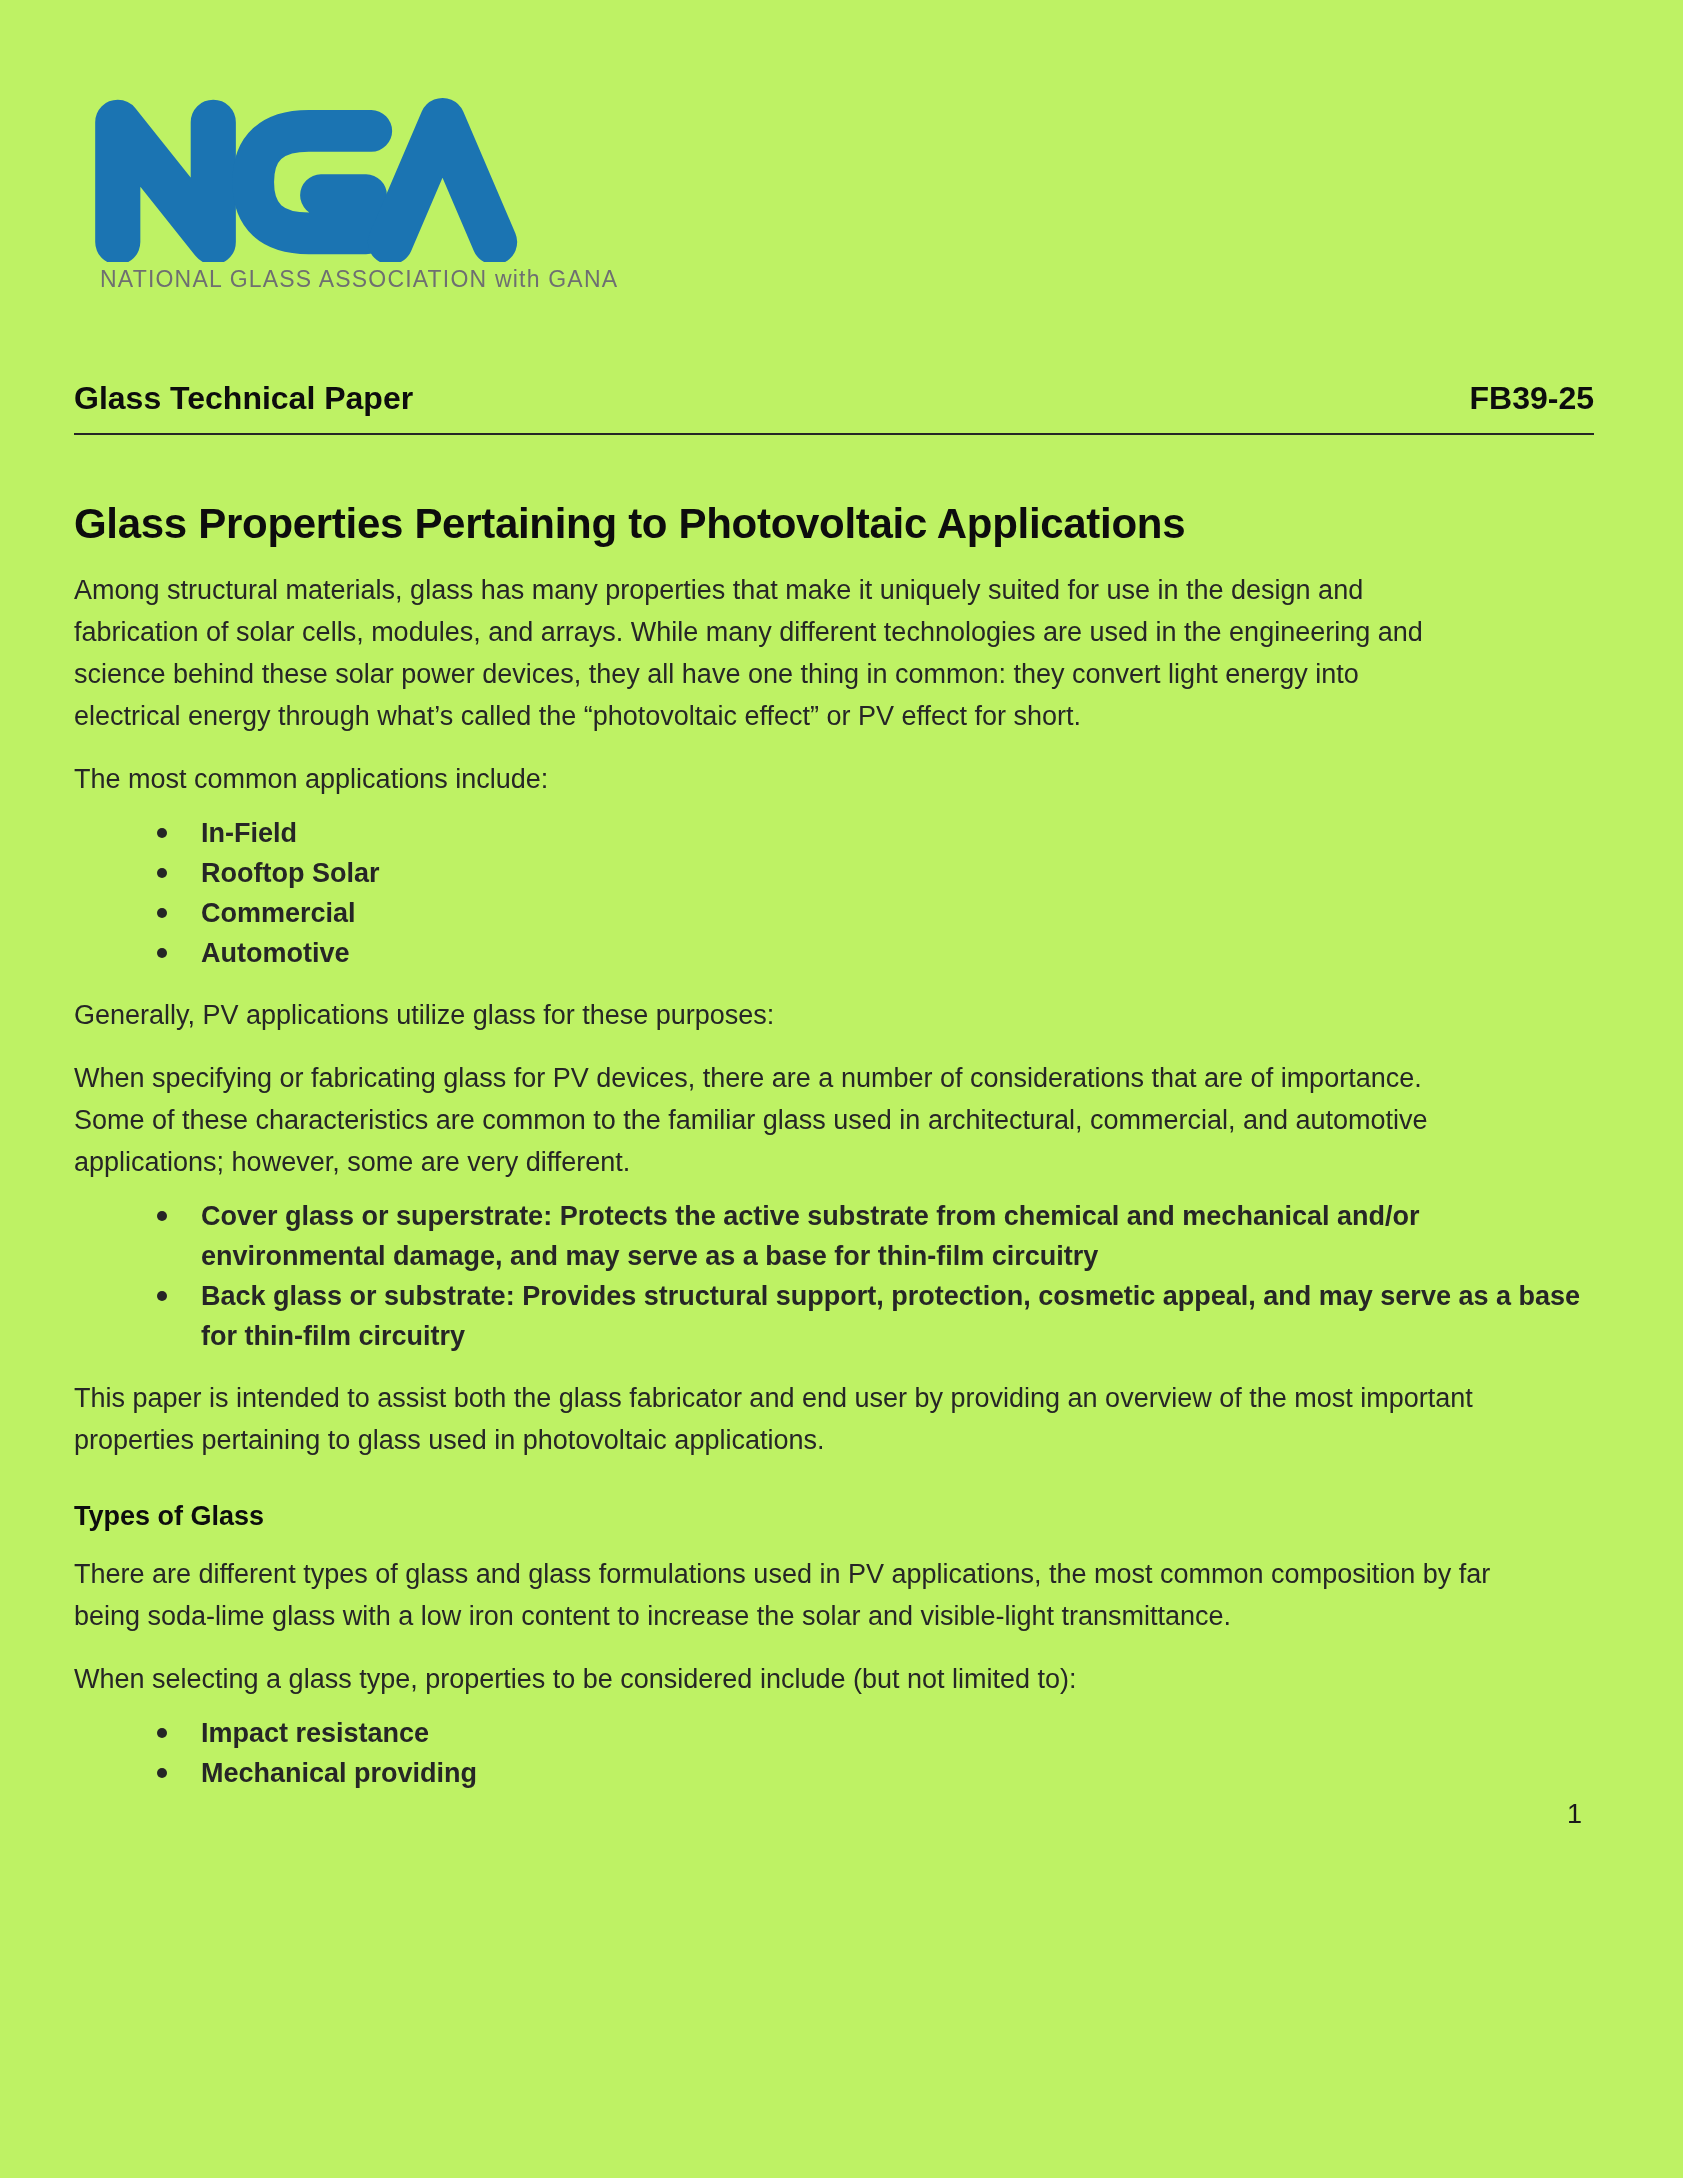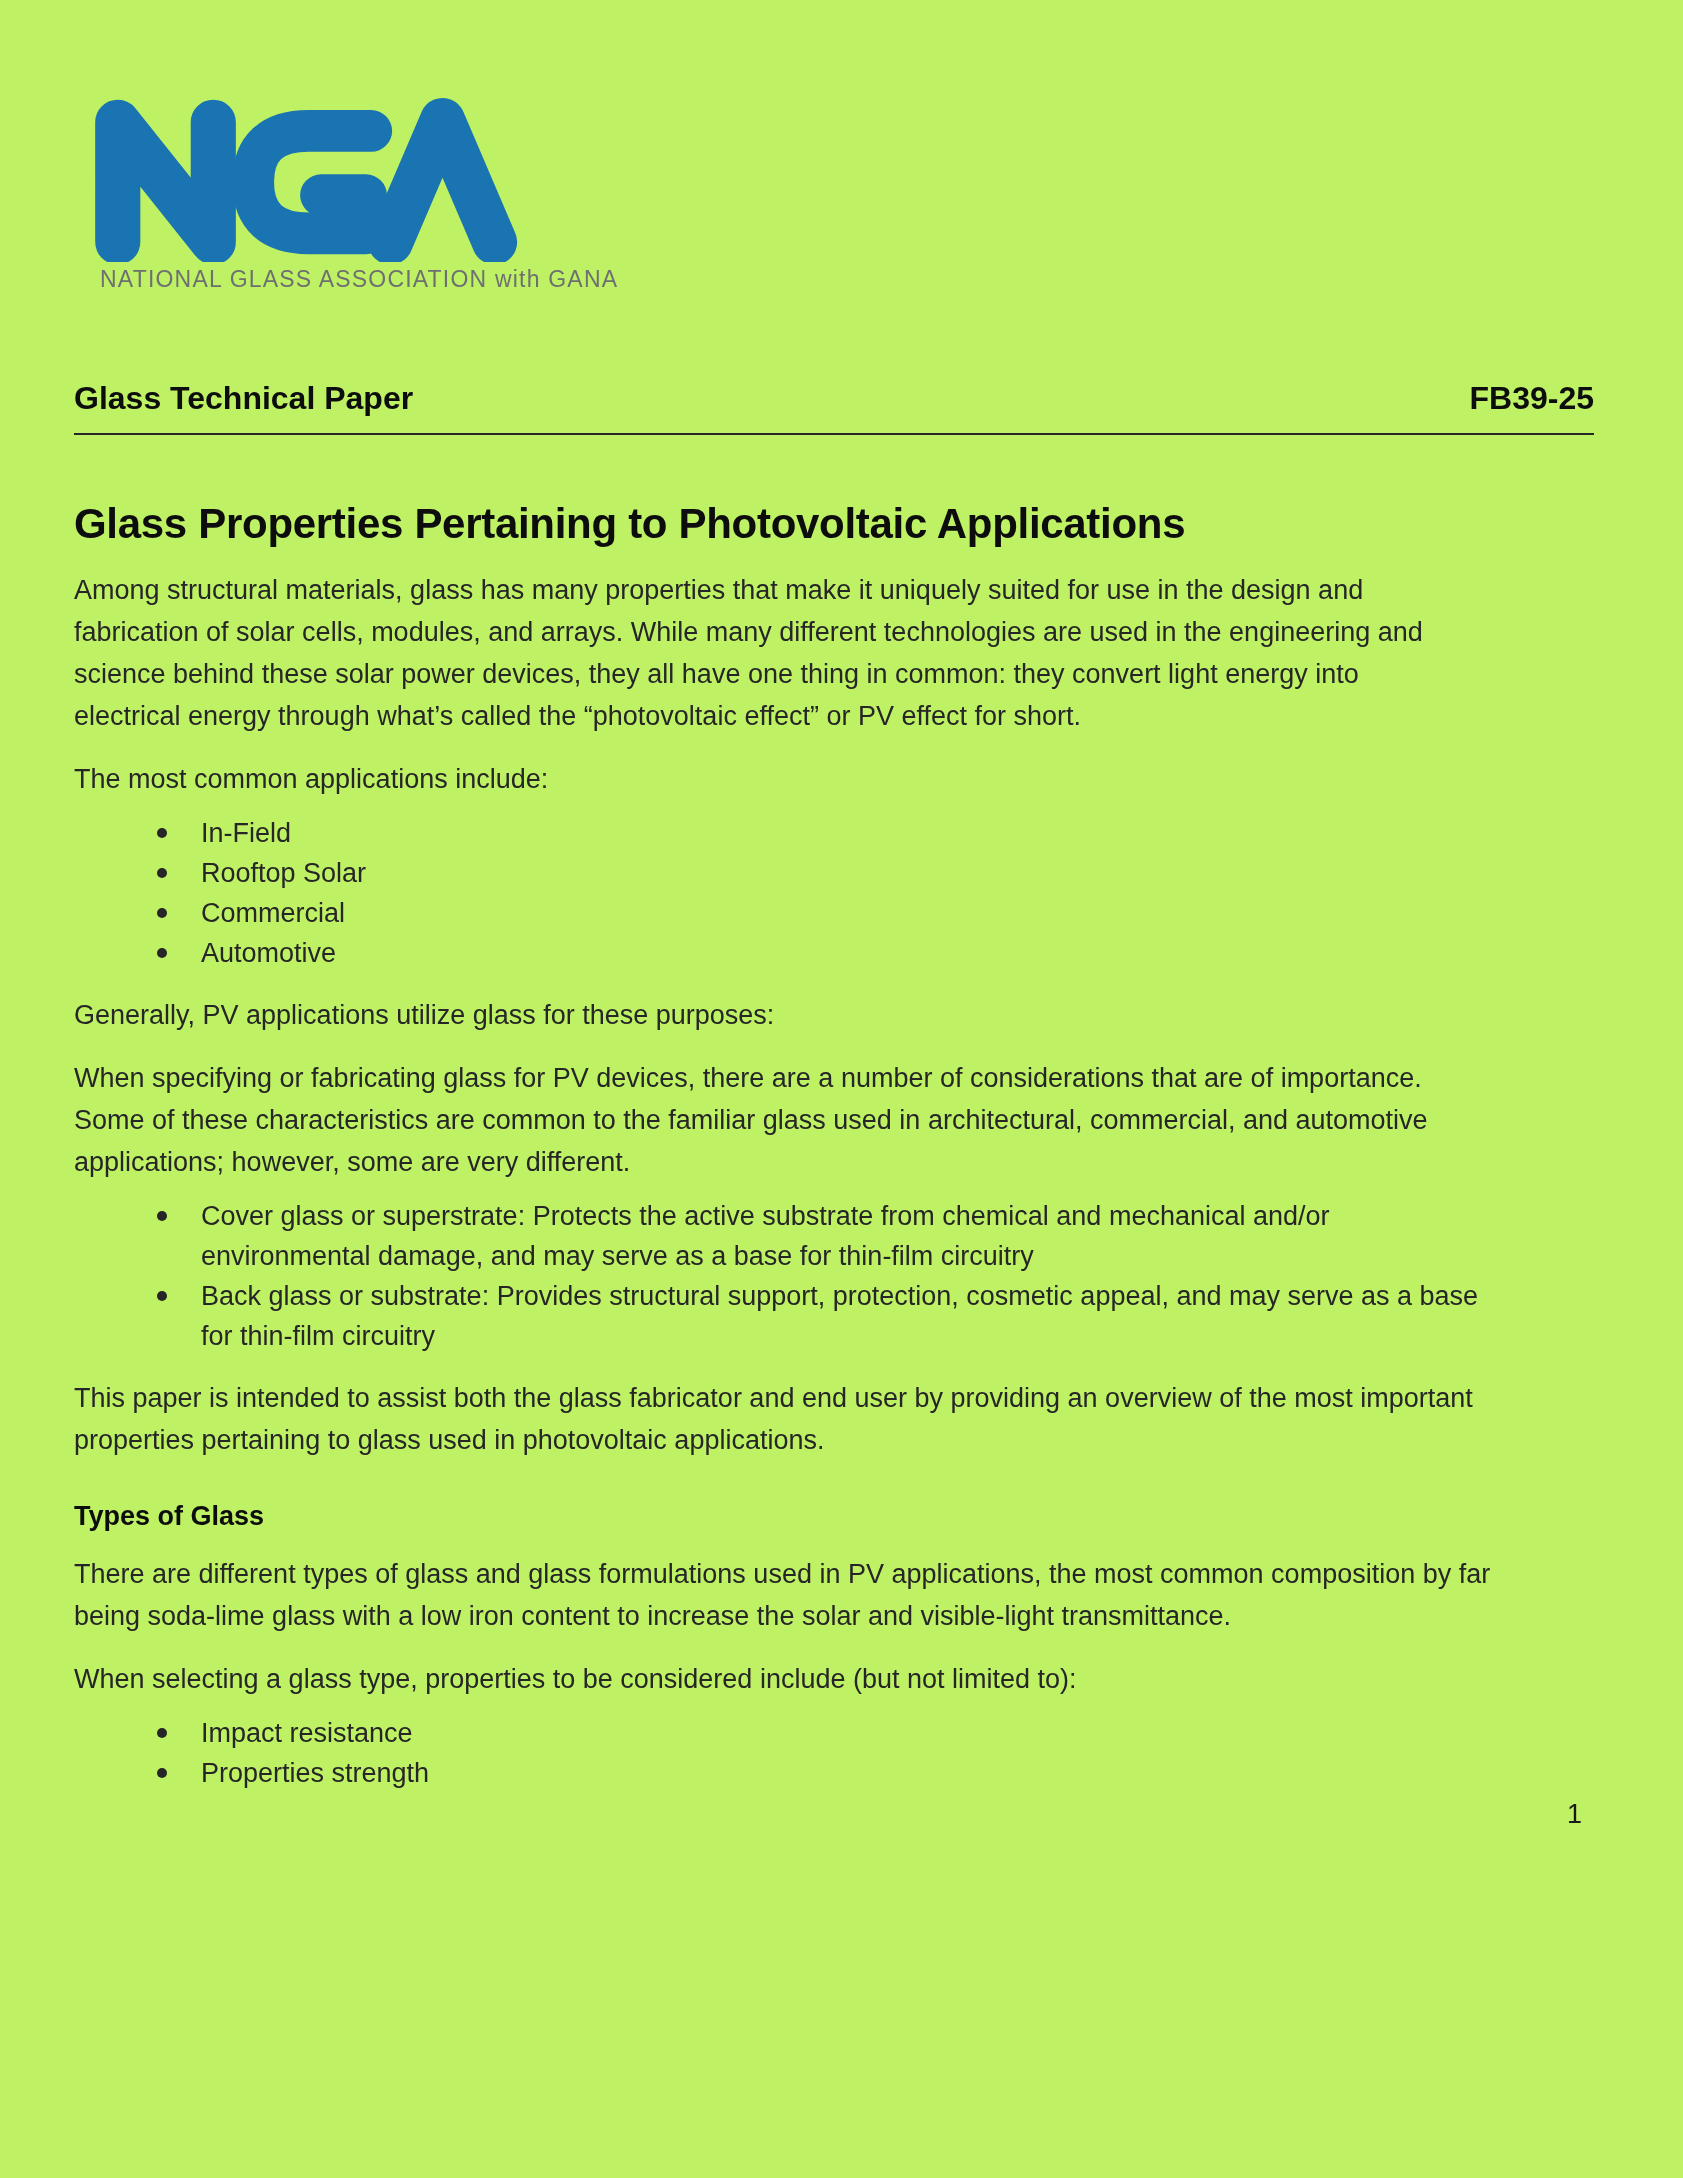--- a/index.html
+++ b/index.html
@@ -63,20 +63,21 @@
   .para {
     margin-top: 21px;
     font-size: 27px;
     line-height: 42px;
     white-space: pre-line;
     color: #262626;
   }
   ul.doc-list {
     margin-top: 13px;
     list-style: none;
+    font-weight: bold;
   }
   ul.doc-list li {
     position: relative;
     padding-left: 127px;
     font-size: 27px;
     line-height: 40px;
     white-space: pre-line;
     color: #262626;
   }
   ul.doc-list li::before {
@@ -173,20 +174,20 @@
 
   <h2 class="section-heading">Types of Glass</h2>
 
   <p class="para">There are different types of glass and glass formulations used in PV applications, the most common composition by far
 being soda-lime glass with a low iron content to increase the solar and visible-light transmittance.</p>
 
   <p class="para">When selecting a glass type, properties to be considered include (but not limited to):</p>
 
   <ul class="doc-list">
     <li>Impact resistance</li>
-    <li>Properties strength</li>
+    <li>Mechanical providing</li>
   </ul>
 
 
   <div class="page-number">1</div>
 
 </div>
 
 
 </body></html>

